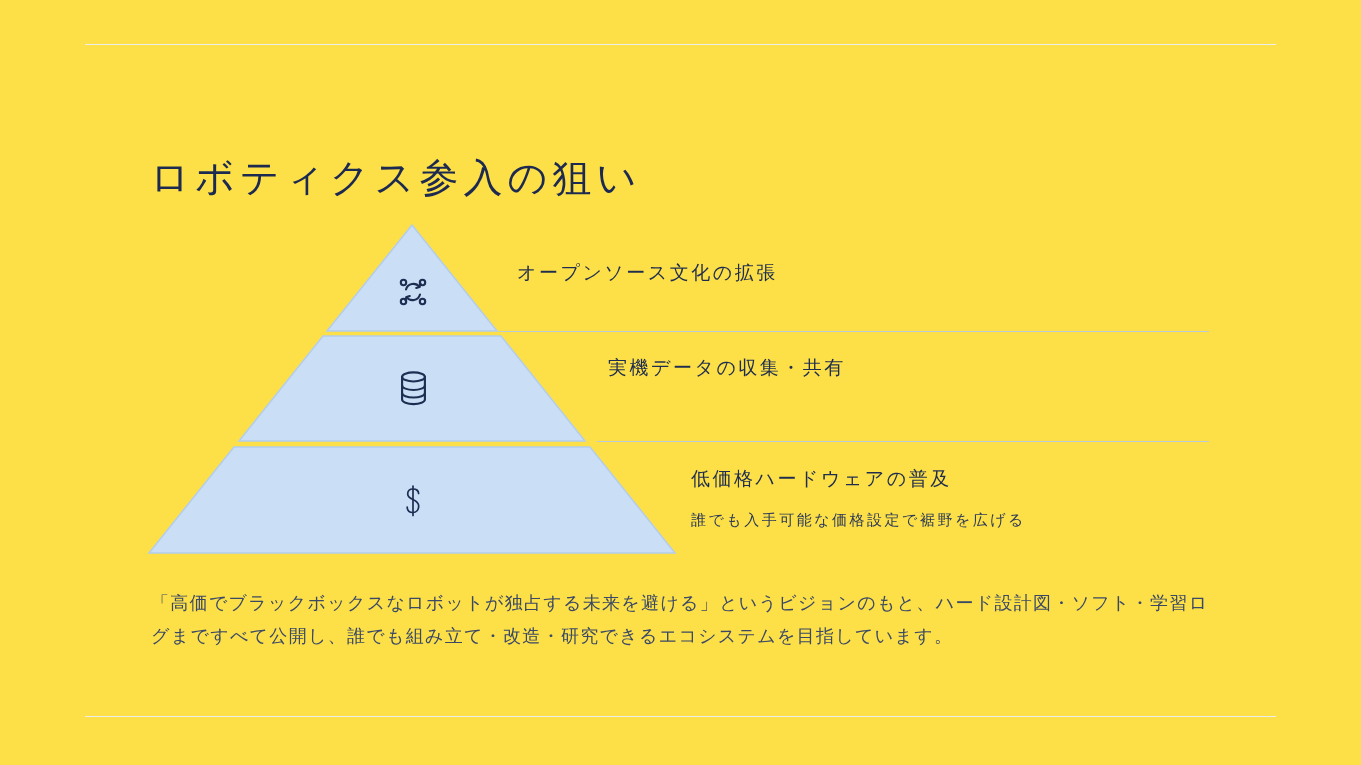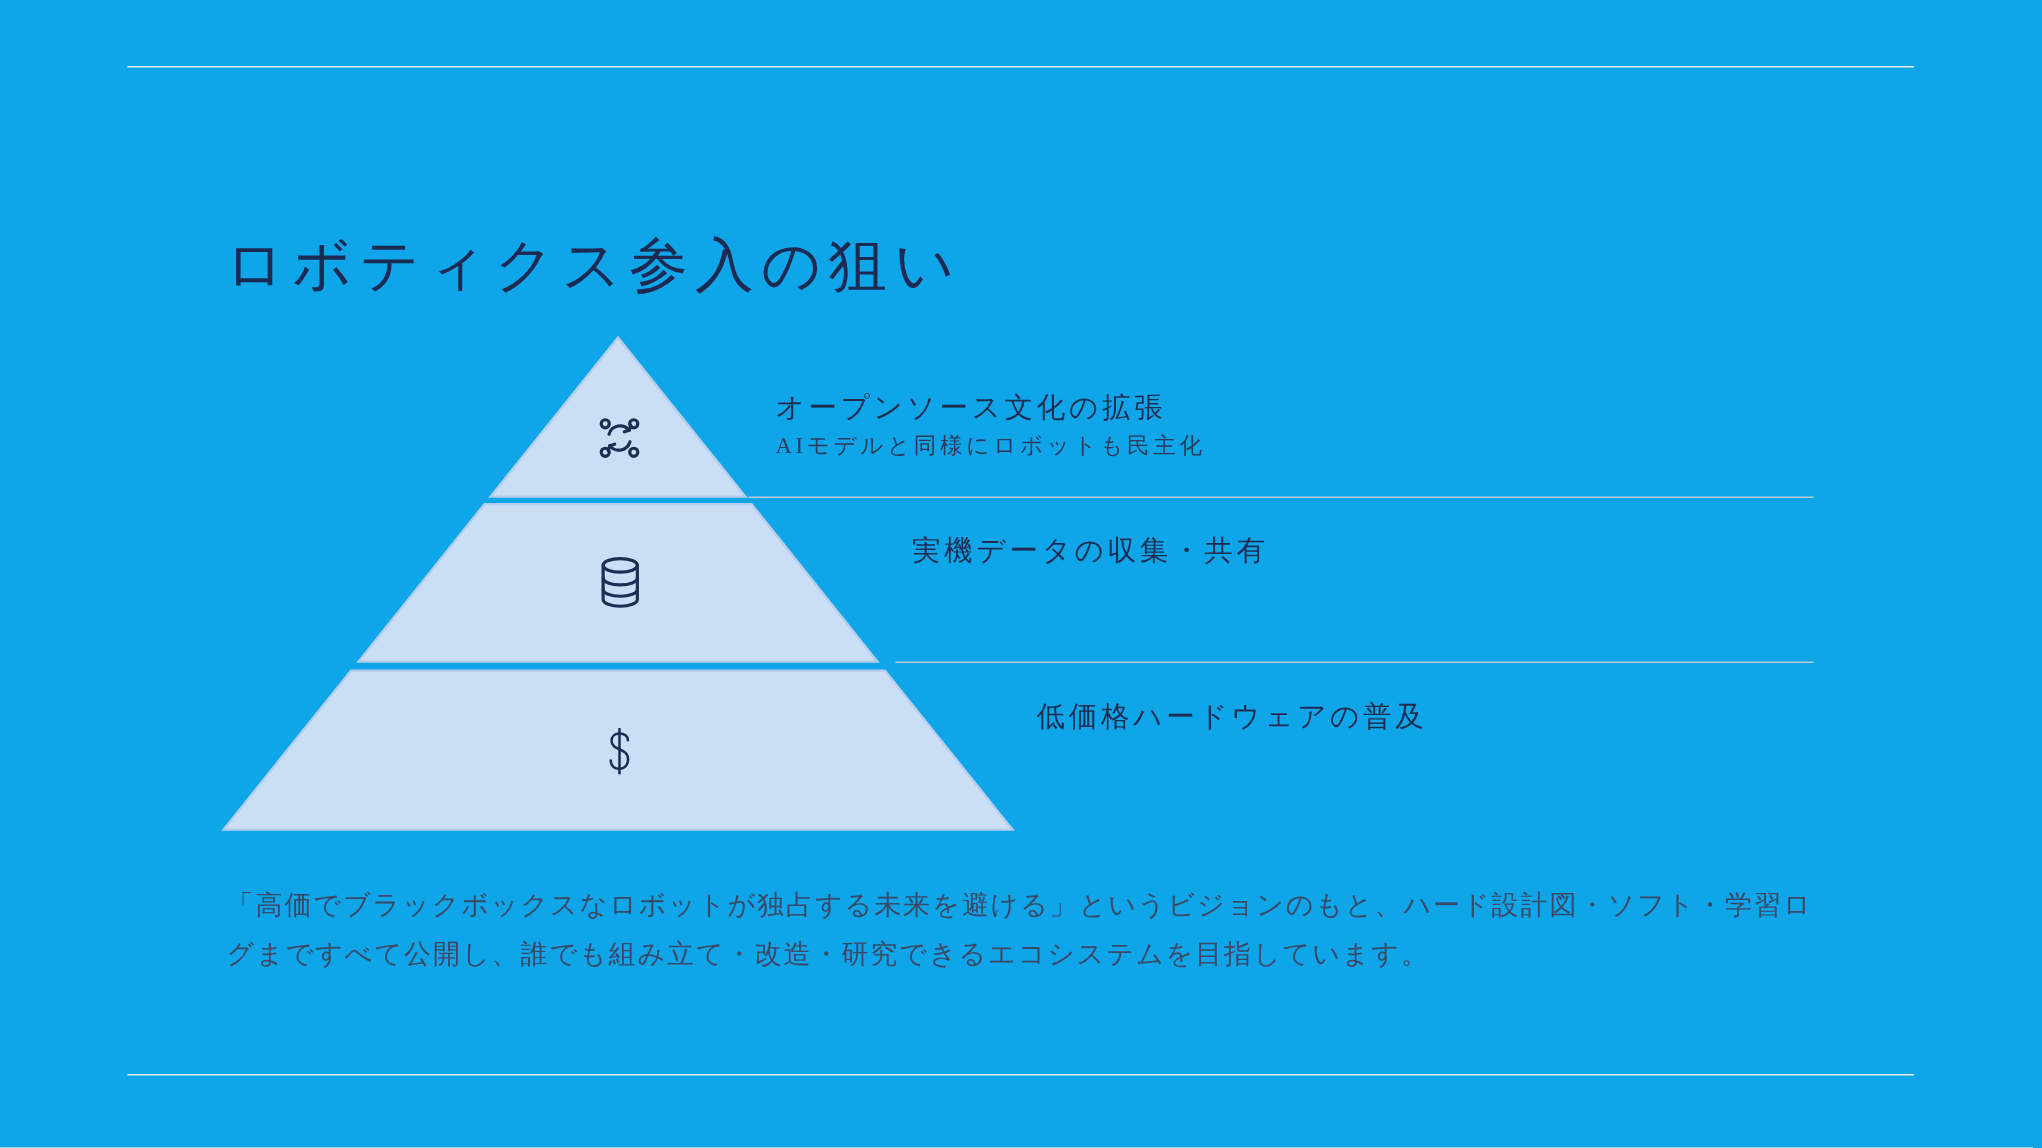--- a/index.html
+++ b/index.html
@@ -1,20 +1,20 @@
 <!DOCTYPE html>
 <html><head>
 <meta charset="utf-8">
 <style>
   html, body { margin: 0; padding: 0; background: #ffffff; }
   .stage {
     position: relative;
     width: 1361px;
     height: 765px;
-    background: #0ea5e9;
+    background: #fde047;
     overflow: hidden;
     font-family: "Liberation Serif", "DejaVu Serif", serif;
   }
   .frame-line {
     position: absolute;
     left: 85px;
     width: 1191px;
     height: 0;
     border-top: 1px solid #ededed;
   }
@@ -124,23 +124,23 @@
   </span>
 
   <span class="tier-icon dollar">
     <svg width="18" height="32" viewBox="0 0 18 32" fill="none" stroke="#1e2d52" stroke-width="1.7" stroke-linecap="round">
       <line x1="9" y1="1" x2="9" y2="30.5"></line>
       <path d="M14.6 8.5 C14.6 5.8 12.3 4 9 4 C5.7 4 3.7 6 3.7 9 C3.7 15.5 14.7 13.5 14.7 21 C14.7 25 12.3 27.5 8.8 27.5 C5.3 27.5 3.2 25.3 3.2 22"></path>
     </svg>
   </span>
 
   <div class="tier-heading heading-1">オープンソース文化の拡張</div>
-  <div class="tier-desc desc-1">AIモデルと同様にロボットも民主化</div>
   <div class="tier-divider divider-1"></div>
 
   <div class="tier-heading heading-2">実機データの収集・共有</div>
   <div class="tier-divider divider-2"></div>
 
   <div class="tier-heading heading-3">低価格ハードウェアの普及</div>
+  <div class="tier-desc desc-3">誰でも入手可能な価格設定で裾野を広げる</div>
 
   <p class="footer-paragraph">「高価でブラックボックスなロボットが独占する未来を避ける」というビジョンのもと、ハード設計図・ソフト・学習ログまですべて公開し、誰でも組み立て・改造・研究できるエコシステムを目指しています。</p>
 
 </div>
 
 </body></html>

